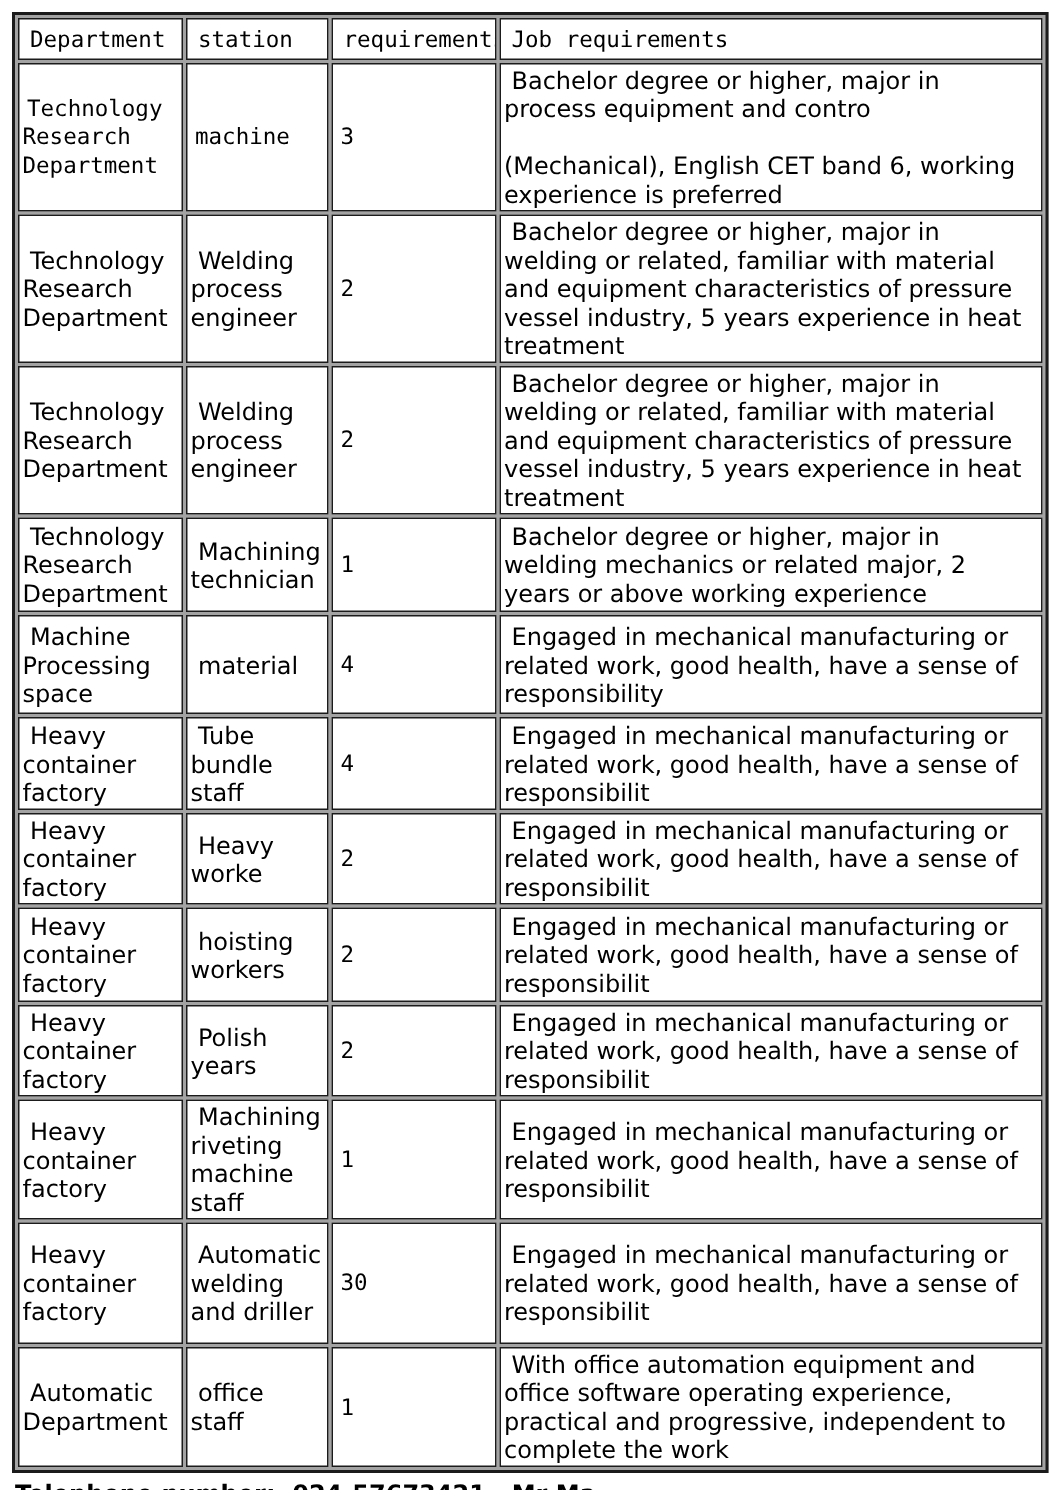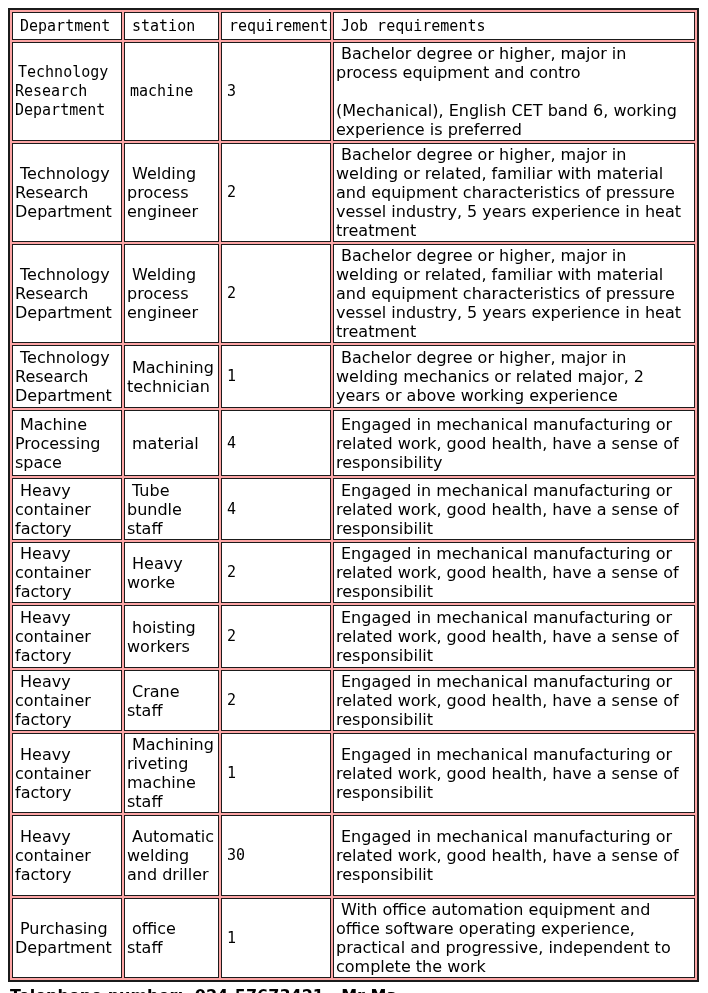--- a/index.html
+++ b/index.html
@@ -10,21 +10,21 @@
     font-family: "DejaVu Sans", "Liberation Sans", sans-serif;
   }
   body { padding: 8px; width: 708px; }
 
   table.job-table {
     table-layout: fixed;
     width: 691px;
     border-collapse: separate;
     border-spacing: 2px;
     border: 2px solid #1b1b1b;
-    background: #fca5a5;
+    background: #a3a3a3;
   }
   col.c1 { width: 110px; }
   col.c2 { width: 95px; }
   col.c3 { width: 110px; }
   col.c4 { width: auto; }
 
   th, td {
     border: 1px solid #1b1b1b;
     padding: 1px 2px;
     vertical-align: middle;
@@ -202,21 +202,21 @@
         </td>
     <td class="job">
           <span class="txt">Engaged in mechanical manufacturing or related work, good health, have a sense of responsibilit</span>
         </td>
   </tr>
       <tr style="height: 61px;">
     <td class="dept">
           <span class="txt">Heavy container factory</span>
         </td>
     <td class="station">
-          <span class="txt">Crane staff</span>
+          <span class="txt">Polish years</span>
         </td>
     <td class="req mono">
           <span class="txt">2</span>
         </td>
     <td class="job">
           <span class="txt">Engaged in mechanical manufacturing or related work, good health, have a sense of responsibilit</span>
         </td>
   </tr>
       <tr style="height: 79px;">
     <td class="dept">
@@ -241,21 +241,21 @@
         </td>
     <td class="req mono">
           <span class="txt">30</span>
         </td>
     <td class="job">
           <span class="txt">Engaged in mechanical manufacturing or related work, good health, have a sense of responsibilit</span>
         </td>
   </tr>
       <tr style="height: 79px;">
     <td class="dept">
-          <span class="txt">Purchasing Department</span>
+          <span class="txt">Automatic Department</span>
         </td>
     <td class="station">
           <span class="txt">office staff</span>
         </td>
     <td class="req mono">
           <span class="txt">1</span>
         </td>
     <td class="job">
           <span class="txt">With office automation equipment and office software operating experience, practical and progressive, independent to complete the work</span>
         </td>

